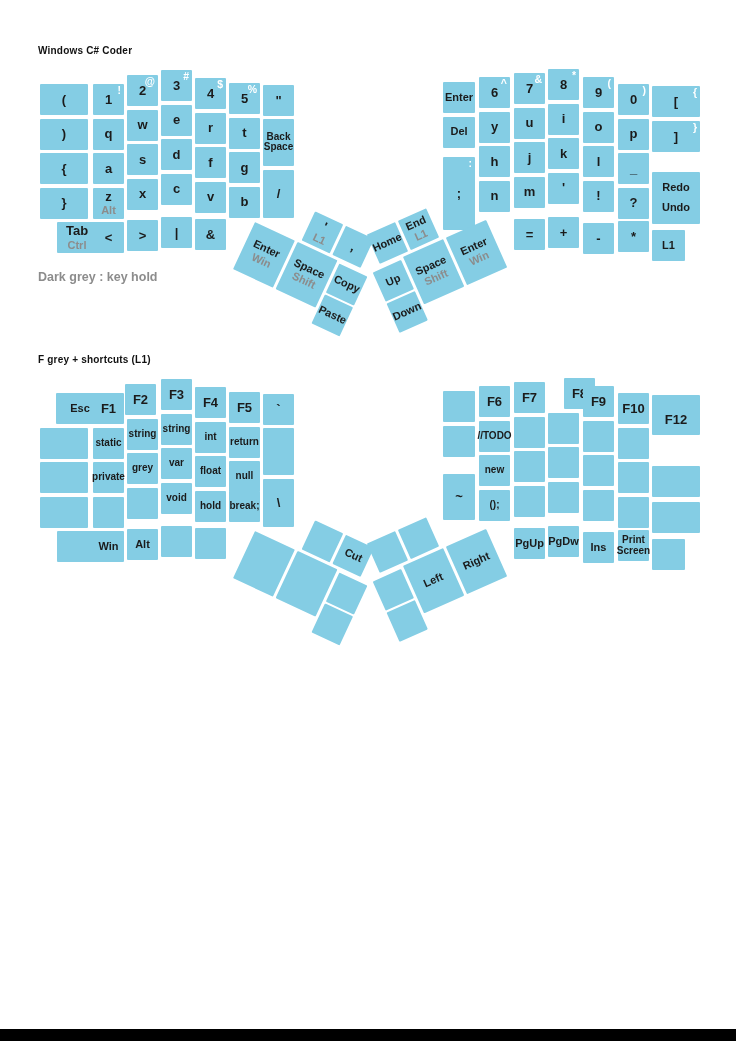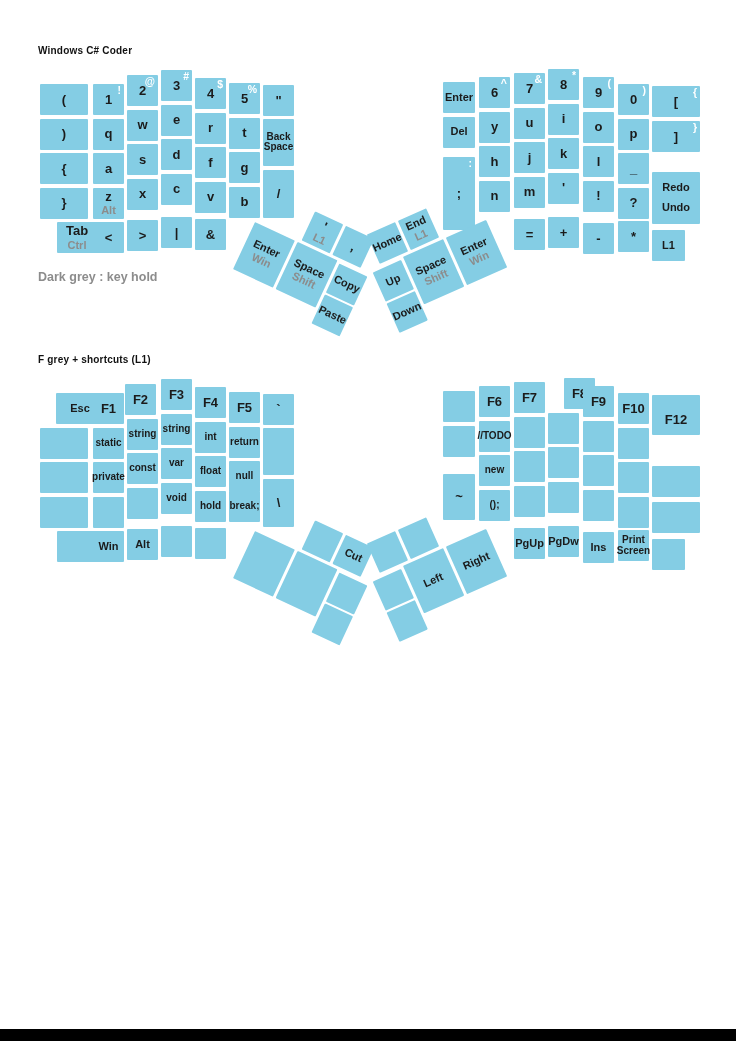--- a/index.html
+++ b/index.html
@@ -307,21 +307,21 @@
   <div class="k m" style="left:93px;top:531px">
       <b>Win</b>
     </div>
   <div class="k" style="left:125px;top:384px">
       <b>F2</b>
     </div>
   <div class="k xs" style="left:127px;top:418.5px">
       <b>string</b>
     </div>
   <div class="k xs" style="left:127px;top:453px">
-      <b>const</b>
+      <b>grey</b>
     </div>
   <div class="k" style="left:127px;top:487.5px"></div>
   <div class="k m" style="left:127px;top:529px">
       <b>Alt</b>
     </div>
   <div class="k" style="left:161px;top:379px">
       <b>F3</b>
     </div>
   <div class="k xs" style="left:161px;top:413.5px">
       <b>string</b>

